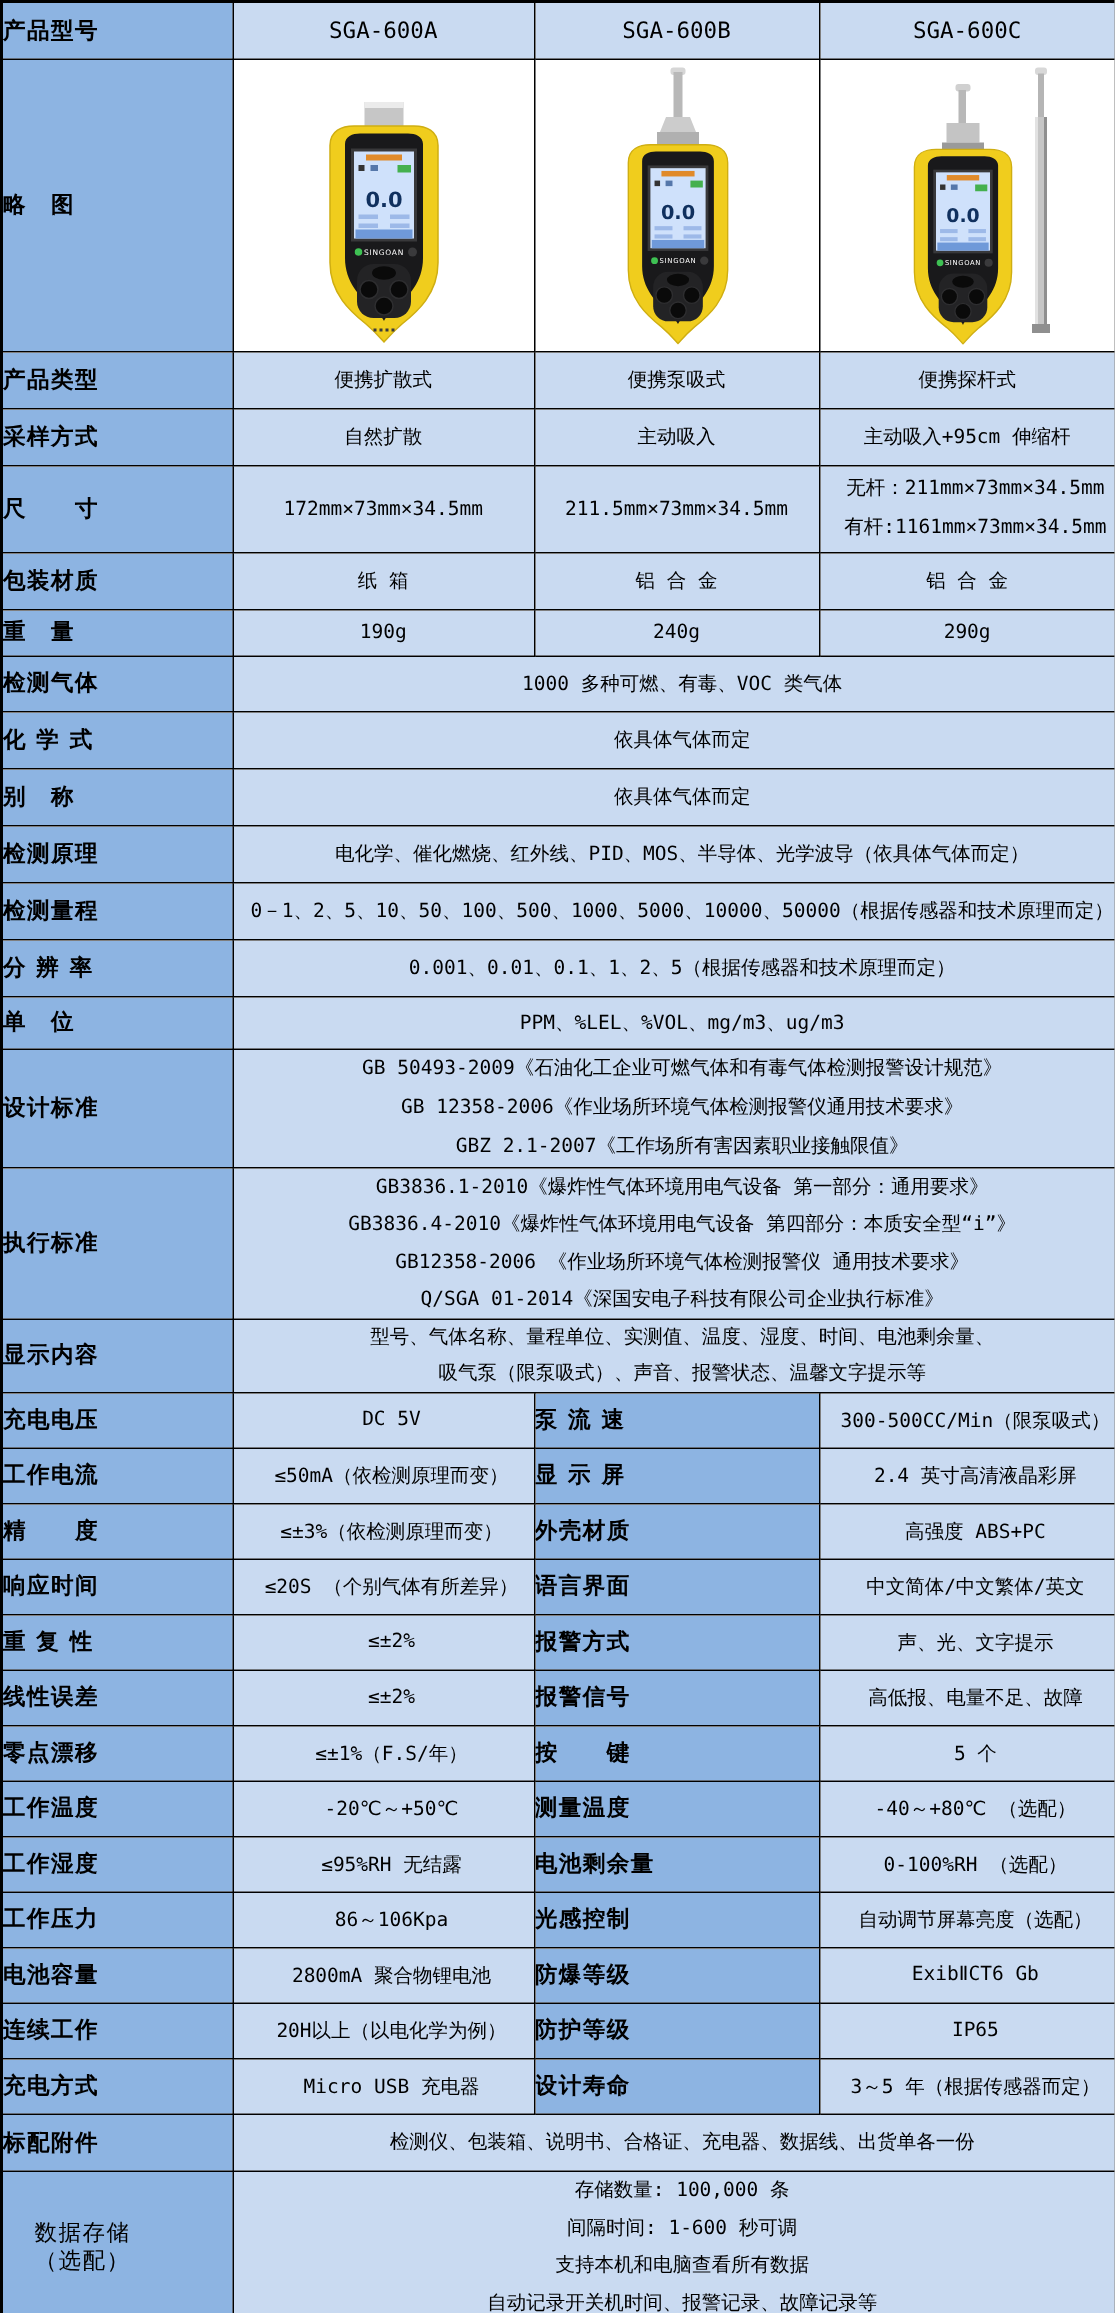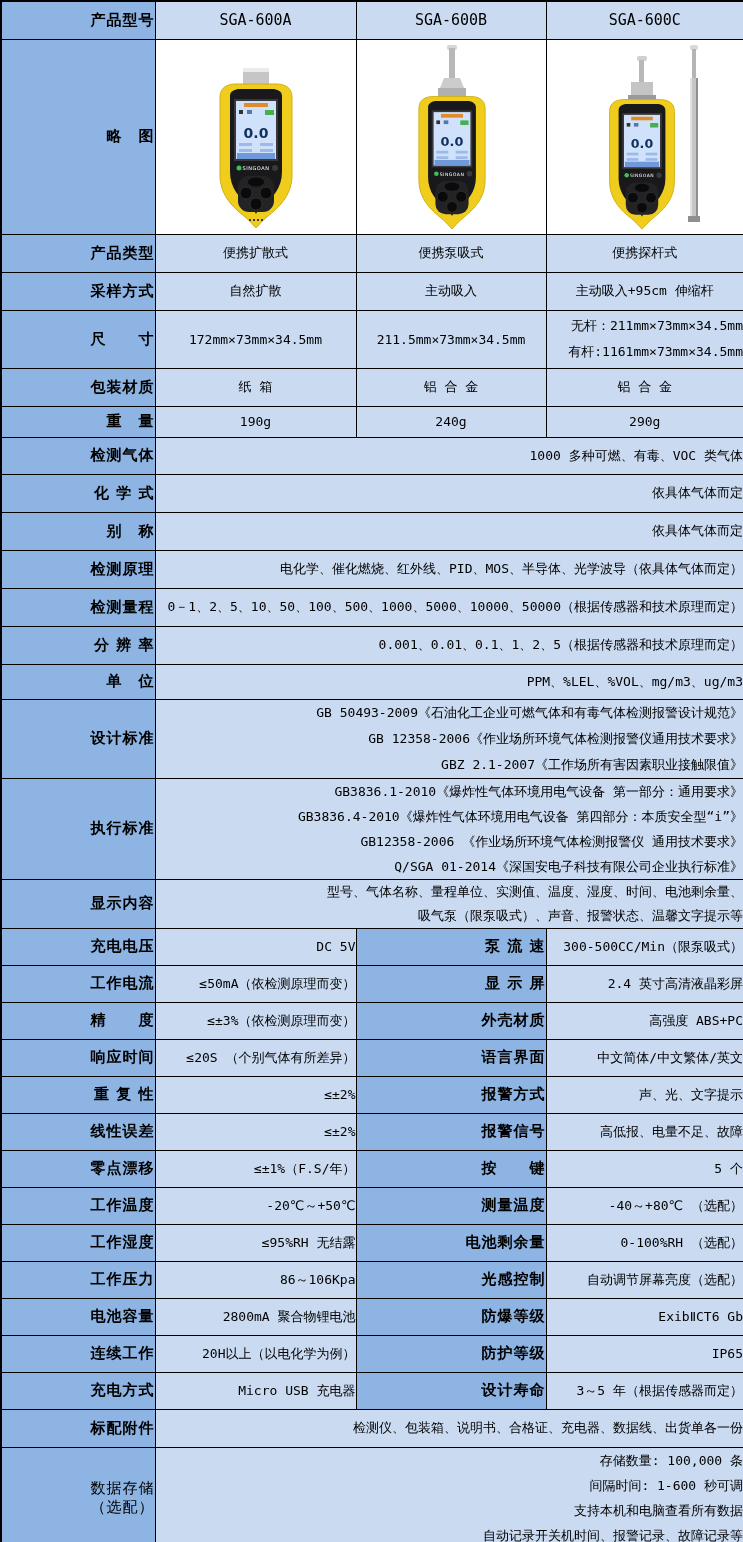--- a/index.html
+++ b/index.html
@@ -1,23 +1,23 @@
 <!DOCTYPE html>
 <html><head>
 <meta charset="utf-8">
 <style>
   html,body{margin:0;padding:0;background:#fff;}
   .wrap{width:743px;}
   table{border-collapse:collapse;width:743px;table-layout:fixed;border:2px solid #000;
         font-family:"DejaVu Sans","Liberation Sans",sans-serif;color:#000;}
   td{border:1px solid #000;overflow:hidden;vertical-align:middle;padding:0;}
-  .lbl{background:#8db4e2;font-weight:bold;text-align:right;font-size:15px;letter-spacing:1px;}
+  .lbl{background:#8db4e2;font-weight:bold;text-align:left;font-size:15px;letter-spacing:1px;}
   .val{background:#c9daf1;font-size:13px;font-family:"DejaVu Sans Mono","DejaVu Sans",monospace;white-space:nowrap;}
   .center{text-align:center;}
-  .left{text-align:right;padding-left:11px;}
+  .left{text-align:center;padding-left:11px;}
   .model{font-size:15px;}
   .img-cell{background:#ffffff;text-align:center;vertical-align:middle;}
   .lines div{white-space:nowrap;}
   .ln26 div{line-height:26px;}
   .ln25 div{line-height:25px;}
   .ln24 div{line-height:24px;}
   .h38{height:38px;} .h37{height:37px;} .h35{height:35px;} .h31{height:31px;margin-left:28px;}
   .h58{height:58px;} .h48{height:48px;} .h78{height:78px;} .h100{height:100px;} .h194{height:194px;}
   .dim-c div{line-height:26px;}
   svg{display:block;margin:0 auto;}

